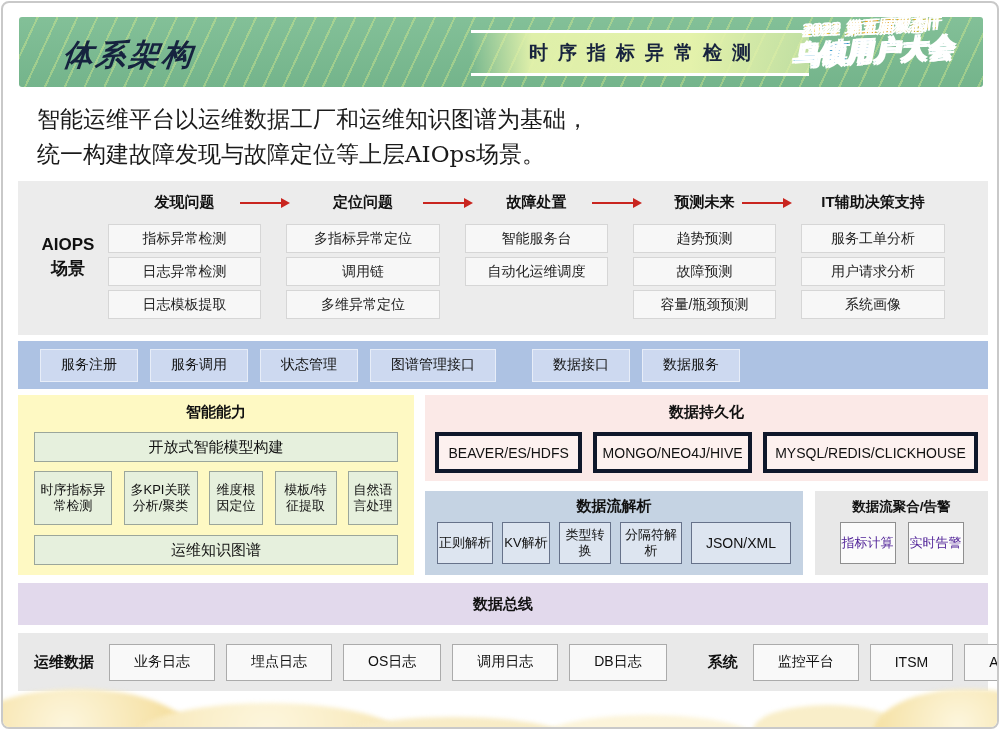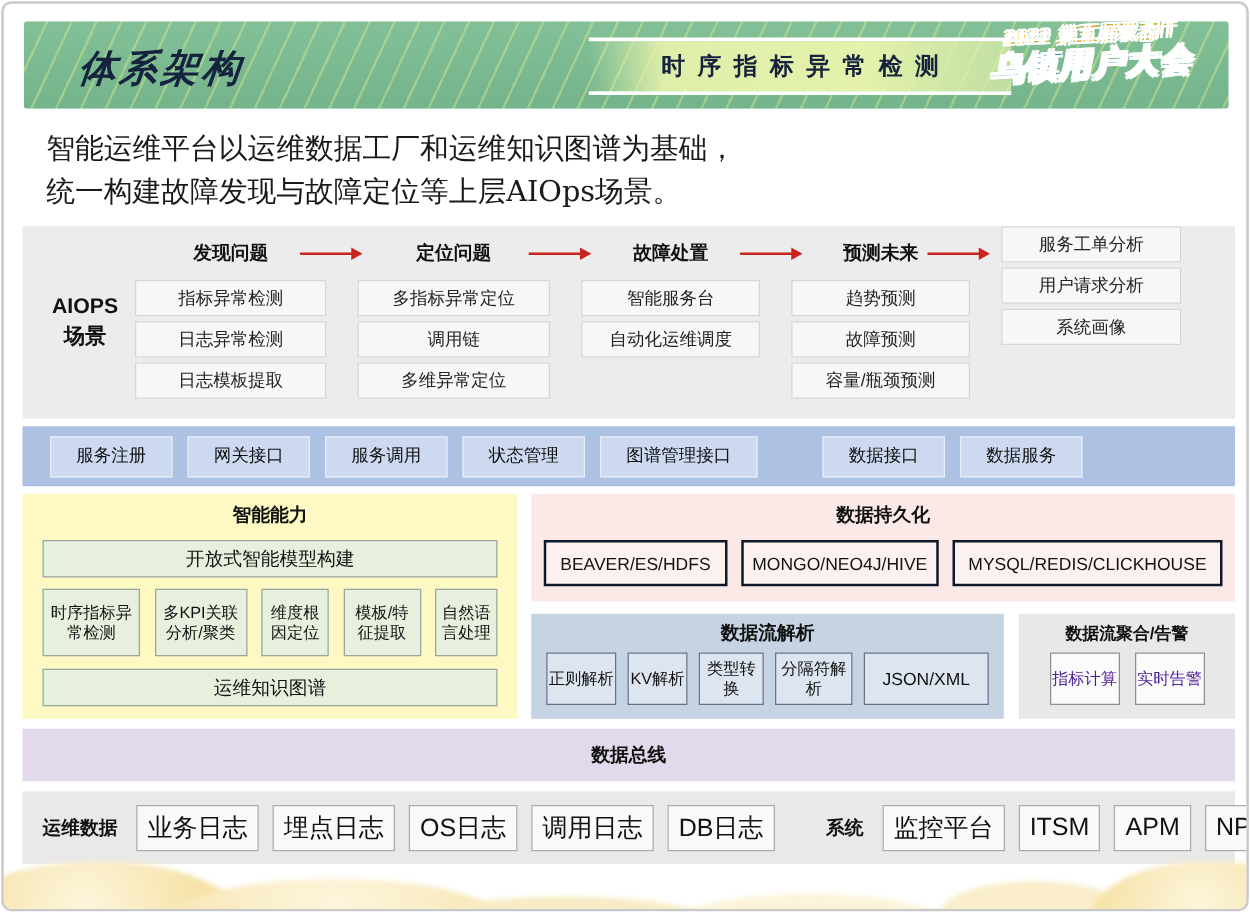--- a/index.html
+++ b/index.html
@@ -42,36 +42,36 @@
   .arrow{position:absolute;top:21px;height:2px;background:#c9251f;}
   .arrow::after{content:'';position:absolute;right:-2px;top:-4px;border-left:9px solid #c9251f;
     border-top:5px solid transparent;border-bottom:5px solid transparent;}
   .a1{left:222px;width:48px}.a2{left:405px;width:48px}.a3{left:574px;width:48px}.a4{left:724px;width:48px}
 
   
   .svcbar{position:absolute;left:15px;top:338px;width:970px;height:48px;background:#adc2e3;
     display:flex;align-items:center;padding:0 22px;gap:12px;box-sizing:border-box;}
   .svc{height:31px;background:#cdd9f0;border:1px solid #e7edf8;display:flex;align-items:center;
     justify-content:center;font-size:14px;color:#111;padding:0 20px;white-space:nowrap;}
-  .svc.gap{margin-left:40px;}
+  .svc.gap{margin-left:24px;}
 
   
   .intel{position:absolute;left:15px;top:392px;width:396px;height:180px;background:#fef9c3;box-sizing:border-box;}
   .sec-title{text-align:center;font-weight:bold;font-size:15px;color:#111;padding-top:8px;}
   .intel-wide{margin:10px 16px 0;height:28px;border:1px solid #9ba69b;background:#e6f0dd;display:flex;
     align-items:center;justify-content:center;font-size:15px;color:#111;}
   .intel-row{display:flex;justify-content:space-between;margin:9px 16px 0;}
   .intel-small{height:54px;border:1px solid #9ba69b;background:#e6f0dd;display:flex;align-items:center;
     justify-content:center;text-align:center;font-size:13px;line-height:16px;color:#111;box-sizing:border-box;padding:0 3px;}
   .w1{width:78px}.w2{width:74px}.w3{width:54px}.w4{width:62px}.w5{width:50px}
 
   
   .persist{position:absolute;left:422px;top:392px;width:563px;height:86px;background:#fbe9e7;box-sizing:border-box;}
   .persist-row{display:flex;gap:11px;margin:10px 10px 0;}
-  .pbox{height:33px;border:2px solid #0f172a;background:#fdf1ef;display:flex;align-items:center;
+  .pbox{height:33px;border:4px solid #0f172a;background:#fdf1ef;display:flex;align-items:center;
     justify-content:center;font-size:14px;color:#111;}
   .p1{flex:148}.p2{flex:160}.p3{flex:220}
 
   
   .parse{position:absolute;left:422px;top:488px;width:378px;height:84px;background:#c5d3e3;box-sizing:border-box;}
   .parse .sec-title{padding-top:6px;}
   .parse-row{display:flex;gap:9px;margin:6px 12px 0;align-items:flex-start;}
   .xbox{height:42px;border:1px solid #66728a;background:#dde5f0;display:flex;align-items:center;
     justify-content:center;text-align:center;font-size:13px;line-height:16px;color:#111;box-sizing:border-box;}
   .x1{width:56px}.x2{width:48px}.x3{width:52px}.x4{width:62px}.x5{flex:1;font-size:14px}
@@ -86,21 +86,21 @@
   
   .bus{position:absolute;left:15px;top:580px;width:970px;height:42px;background:#e2d9ec;display:flex;
     align-items:center;justify-content:center;font-weight:bold;font-size:15px;color:#111;}
 
   
   .bottom{position:absolute;left:15px;top:630px;width:970px;height:58px;background:#e9e9e9;display:flex;
     align-items:center;padding:0 16px;gap:11px;box-sizing:border-box;}
   .blabel{font-weight:bold;font-size:15px;color:#111;margin-right:4px;white-space:nowrap;}
   .blabel.sys{margin-left:30px;}
   .bbox{height:35px;border:1px solid #ababab;background:#f9f9f9;display:flex;align-items:center;
-    justify-content:center;font-size:20px;color:#111;padding:0 8px;white-space:nowrap;}
+    justify-content:center;font-size:14px;color:#111;padding:0 24px;white-space:nowrap;}
 
   
   .cloud{position:absolute;border-radius:50%;filter:blur(2px);}
   .cl1{left:-40px;top:686px;width:230px;height:95px;background:radial-gradient(circle at 45% 40%,#fdf6dd,#f3d98f);}
   .cl2{left:130px;top:700px;width:270px;height:70px;background:radial-gradient(circle at 50% 40%,#fdf6dd,#f7e6b4);}
   .cl3{left:330px;top:714px;width:240px;height:46px;background:#f8ecc6;}
   .cl4{left:540px;top:712px;width:210px;height:44px;background:#fcf4da;}
   .cl5{left:750px;top:702px;width:150px;height:50px;background:#f9eec9;}
   .cl6{left:870px;top:686px;width:190px;height:90px;background:radial-gradient(circle at 45% 40%,#fdf6dd,#f2d98e);}
 </style>
@@ -148,34 +148,34 @@
       <div class="abox">智能服务台</div>
       <div class="abox">自动化运维调度</div>
     </div>
     <div class="acol c4">
       <div class="ahdr">预测未来</div>
       <div class="abox">趋势预测</div>
       <div class="abox">故障预测</div>
       <div class="abox">容量/瓶颈预测</div>
     </div>
     <div class="acol c5">
+      <div class="ahdr">IT辅助决策支持</div>
       <div class="abox">服务工单分析</div>
       <div class="abox">用户请求分析</div>
       <div class="abox">系统画像</div>
     </div>
 
     <div class="arrow a1"></div>
     <div class="arrow a2"></div>
     <div class="arrow a3"></div>
     <div class="arrow a4"></div>
   </div>
 
   <div class="svcbar">
     <div class="svc">服务注册</div>
-    <div class="svc">网关接口</div>
     <div class="svc">服务调用</div>
     <div class="svc">状态管理</div>
     <div class="svc">图谱管理接口</div>
     <div class="svc gap">数据接口</div>
     <div class="svc">数据服务</div>
   </div>
 
   <div class="intel">
     <div class="sec-title">智能能力</div>
     <div class="intel-wide">开放式智能模型构建</div>

